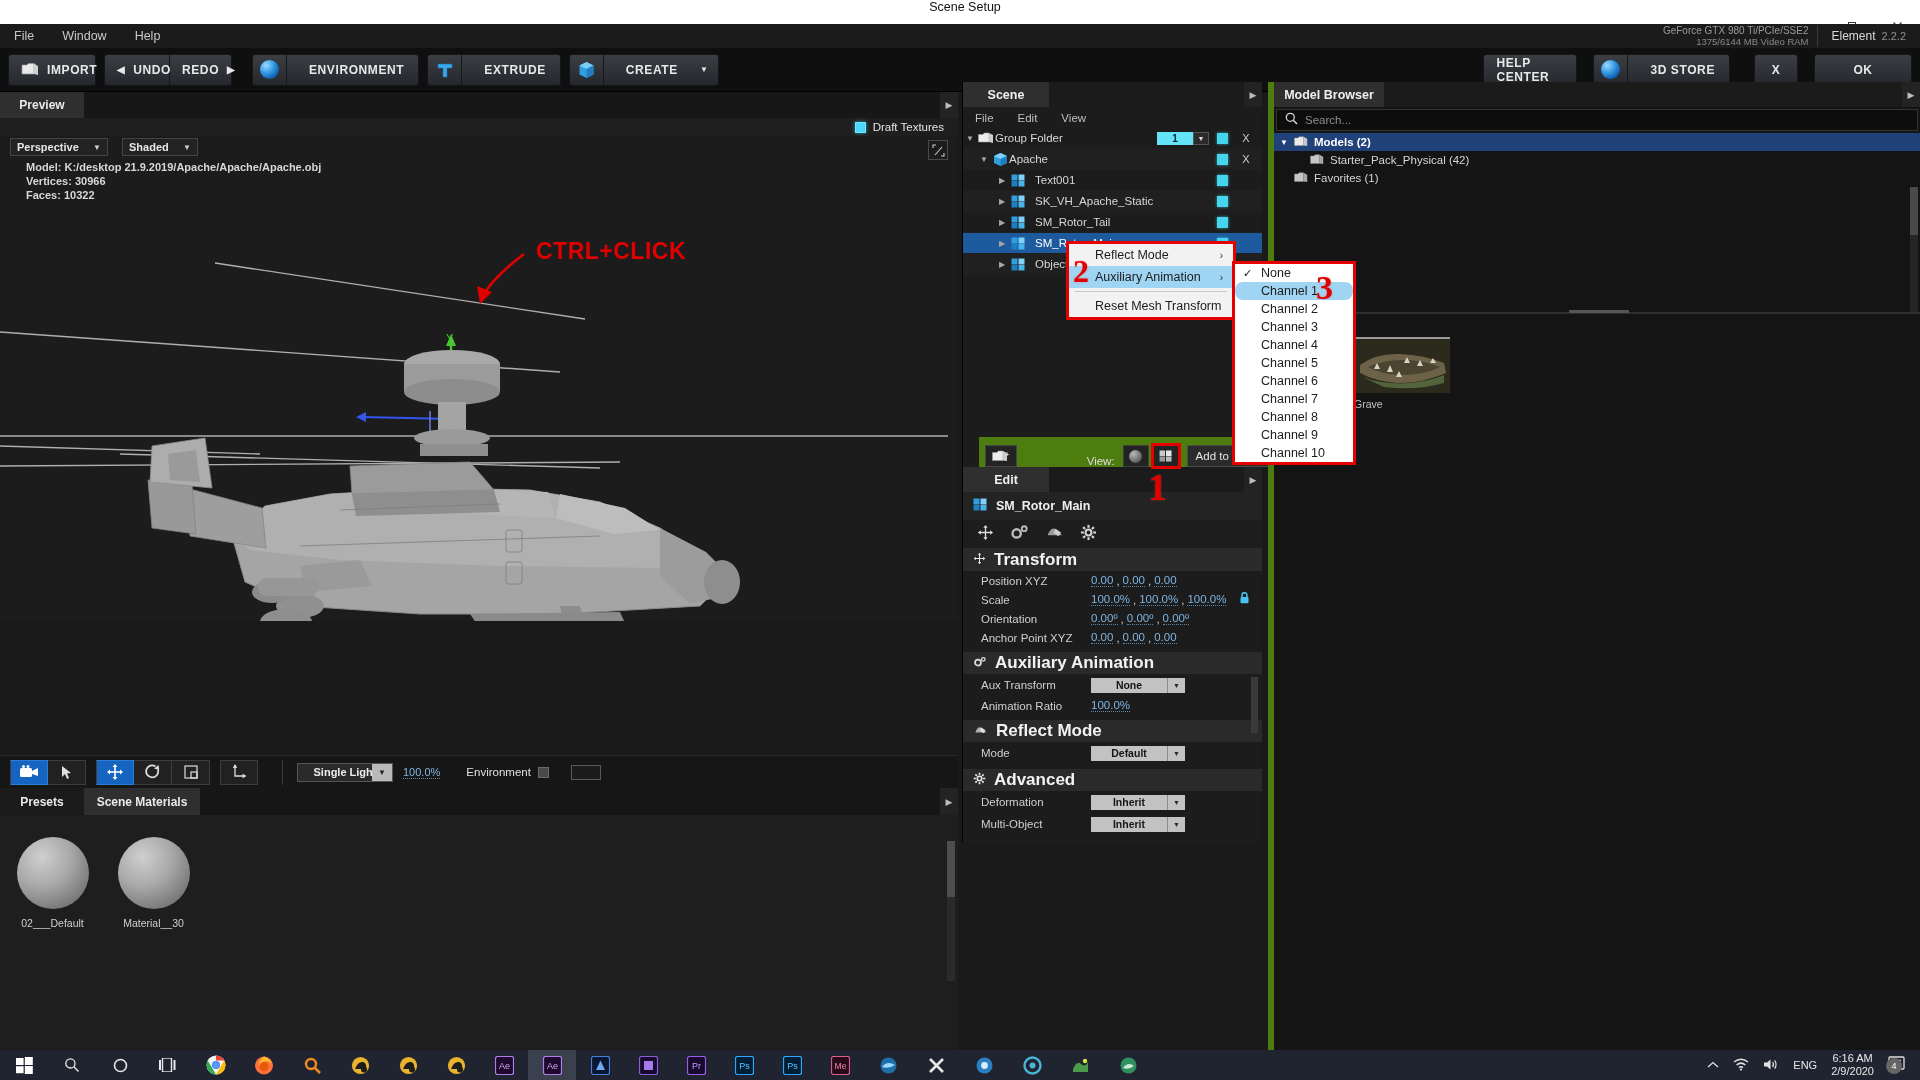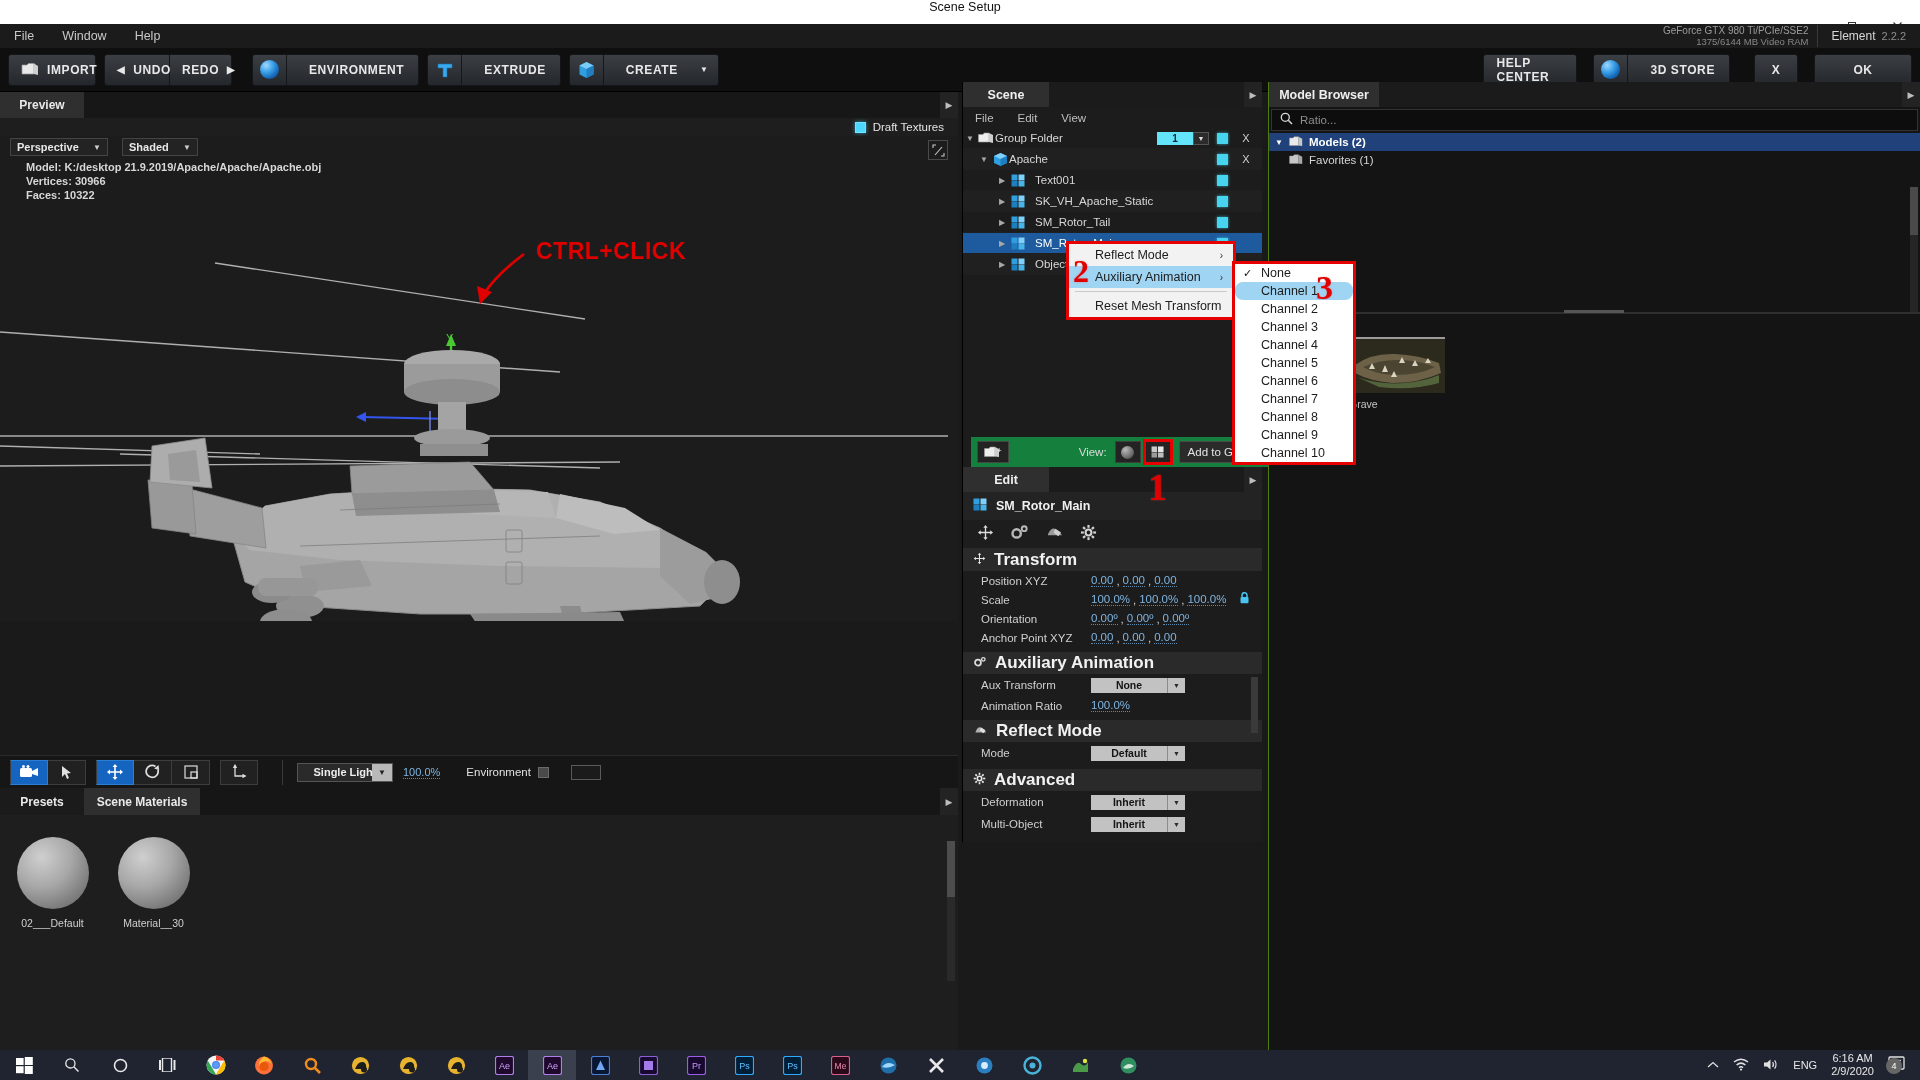--- a/index.html
+++ b/index.html
@@ -139,22 +139,22 @@
   .ticon { width:18px; display:flex; align-items:center; justify-content:center; }
   .tname { flex:1; }
   .tcount { width:36px; height:13px; background:#63e4f8; color:#062733; font-size:10px;
     font-weight:bold; display:flex; align-items:center; justify-content:center; }
   .tcount-ar { width:16px; height:13px; background:#2b2b2b; border:1px solid #555;
     color:#ddd; font-size:7px; display:flex; align-items:center; justify-content:center; }
   .tvis { width:11px; height:11px; background:#46d4ee; box-shadow:0 0 3px rgba(70,212,238,.7); }
   .tx { width:20px; text-align:center; color:#cfcfcf; font-size:11px; }
   .tcol-right { display:flex; align-items:center; gap:8px; padding-right:6px; }
 
-  .sceneBottom { position:absolute; left:8px; bottom:0; width:300px; height:30px;
-    background:#15803d; display:flex; align-items:center; padding:0 6px; }
+  .sceneBottom { position:absolute; left:16px; bottom:0; width:300px; height:30px;
+    background:#4d7c0f; display:flex; align-items:flex-end; padding:0 6px; }
   .newfolderbtn { width:32px; height:22px; background:#232323; border:1px solid #454545;
     display:flex; align-items:center; justify-content:center; }
   .viewlbl { margin-left:auto; color:#dcdcdc; font-size:11.5px; margin-right:8px; }
   .vtog { width:26px; height:22px; background:#232323; border:1px solid #3f3f3f;
     display:flex; align-items:center; justify-content:center; }
   .vtog.hl { outline:3px solid #e80000; outline-offset:-1px; position:relative; z-index:5; }
   .addgrp { height:22px; background:#2b2b2b; border:1px solid #4b4b4b; color:#e4e4e4;
     font-size:11.5px; display:flex; align-items:center; padding:0 8px; margin-left:8px; }
 
   
@@ -174,21 +174,21 @@
   .lockico { margin-left:auto; margin-right:12px; color:#49c3ef; font-size:12px; }
   .dd { width:76px; height:15px; background:#c2c2c2; color:#151515; font-size:10.5px;
     font-weight:bold; display:flex; align-items:center; justify-content:center;
     position:relative; }
   .dd-ar { position:absolute; right:-18px; top:0; width:18px; height:15px; background:#c2c2c2;
     border-left:1px solid #8c8c8c; color:#2a2a2a; font-size:7px; display:flex;
     align-items:center; justify-content:center; }
 
   
   .mbpanel { position:absolute; left:1268px; top:82px; width:652px; height:968px;
-    background:#141414; border-left:1px solid #4d7c0f; }
+    background:#141414; border-left:6px solid #4d7c0f; }
   .mbtabs { height:25px; background:#161616; display:flex; }
   .searchbar { height:22px; background:#0d0d0d; border:1px solid #333; display:flex;
     align-items:center; gap:7px; padding-left:8px; margin:2px 2px 0 2px; }
   .searchbar .ph { color:#8e8e8e; font-size:11.5px; }
   .mbtree { padding-top:2px; }
   .mbrow { height:18px; display:flex; align-items:center; gap:6px; font-size:11.5px;
     color:#d5d5d5; padding-left:6px; }
   .mbrow.sel { background:#20417a; color:#fff; }
   .mbsplit { position:absolute; left:0; top:230px; width:652px; height:2px; background:#2e2e2e; }
   .mbhandle { position:absolute; left:295px; top:228px; width:60px; height:3px; background:#555; }
@@ -885,33 +885,42 @@
     <div class="pnltab-ar">▶</div>
   </div>
 
   <div class="searchbar">
     <span>
       <svg width="13" height="13" viewBox="0 0 13 13">
           <circle cx="5.3" cy="5.3" r="4" fill="none" stroke="#d7d7d7" stroke-width="1.3"></circle>
           <line x1="8.3" y1="8.3" x2="12" y2="12" stroke="#d7d7d7" stroke-width="1.5"></line>
         </svg>
     </span>
-    <span class="ph">Ratio...</span>
+    <span class="ph">Search...</span>
   </div>
 
   <div class="mbtree">
     <div class="mbrow sel">
       <span style="font-size:8px">▼</span>
       <span>
         <svg width="14" height="11" viewBox="0 0 14 11">
             <path d="M.5 2 L4 2 L5.2 .8 L9.5 .8 L9.5 9.5 L.5 9.5 Z" fill="#e9e9e9" stroke="#9a9a9a" stroke-width=".5"></path>
             <path d="M9.5 .8 L13.2 2.7 L13.2 10 L9.5 9.5 Z" fill="#c8c8c8"></path>
           </svg>
       </span>
       <span style="font-weight:bold">Models (2)</span>
+    </div>
+    <div class="mbrow" style="padding-left:36px">
+      <span>
+        <svg width="14" height="11" viewBox="0 0 14 11">
+            <path d="M.5 2 L4 2 L5.2 .8 L9.5 .8 L9.5 9.5 L.5 9.5 Z" fill="#c6c6c6" stroke="#8a8a8a" stroke-width=".5"></path>
+            <path d="M9.5 .8 L13.2 2.7 L13.2 10 L9.5 9.5 Z" fill="#a8a8a8"></path>
+          </svg>
+      </span>
+      <span>Starter_Pack_Physical (42)</span>
     </div>
     <div class="mbrow" style="padding-left:20px">
       <span>
         <svg width="14" height="11" viewBox="0 0 14 11">
             <path d="M.5 2 L4 2 L5.2 .8 L9.5 .8 L9.5 9.5 L.5 9.5 Z" fill="#c6c6c6" stroke="#8a8a8a" stroke-width=".5"></path>
             <path d="M9.5 .8 L13.2 2.7 L13.2 10 L9.5 9.5 Z" fill="#a8a8a8"></path>
           </svg>
       </span>
       <span>Favorites (1)</span>
     </div>

